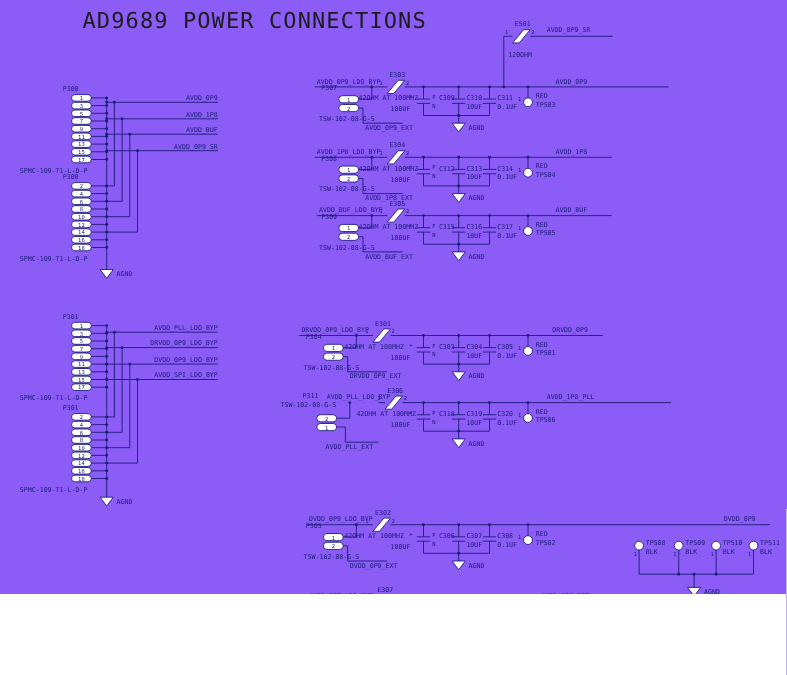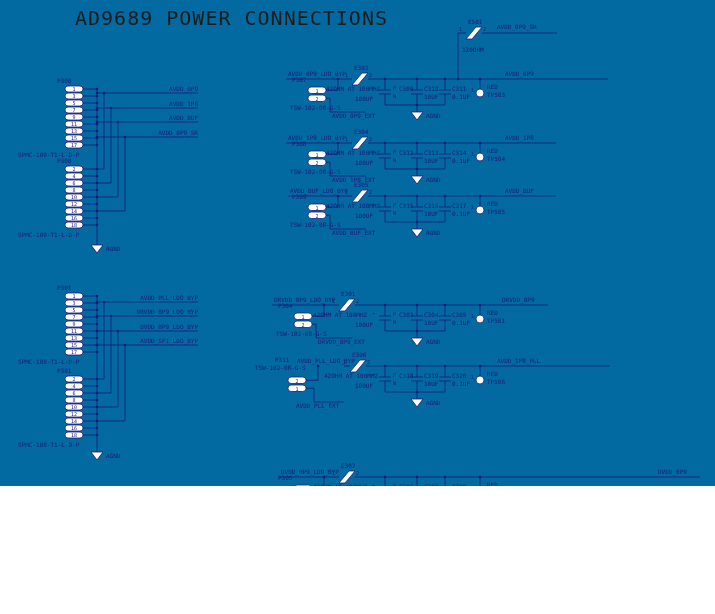--- a/index.html
+++ b/index.html
@@ -1,16 +1,16 @@
 <!DOCTYPE html>
 <html><head>
 <meta charset="utf-8">
 <style>
   html,body{margin:0;padding:0;background:#ffffff;}
-  #canvas{position:relative;width:715px;height:486px;background:#0369a1;overflow:hidden;
+  #canvas{position:relative;width:715px;height:540px;background:#8b5cf6;overflow:hidden;
           font-family:"DejaVu Sans Mono",monospace;}
   svg{display:block;width:715px;height:614px;}
   .w{stroke:#1b1b78;stroke-width:0.8;fill:none;}
   .sym{fill:#ffffff;stroke:#1b1b78;stroke-width:0.8;}
   .dot{fill:#1b1b78;stroke:none;}
   text{fill:#1b1b78;font-family:"DejaVu Sans Mono",monospace;}
   .t{font-size:6px;}
   .tp{font-size:5px;}
   .title{font-size:20px;fill:#1c1c1c;letter-spacing:1px;}
 </style>

